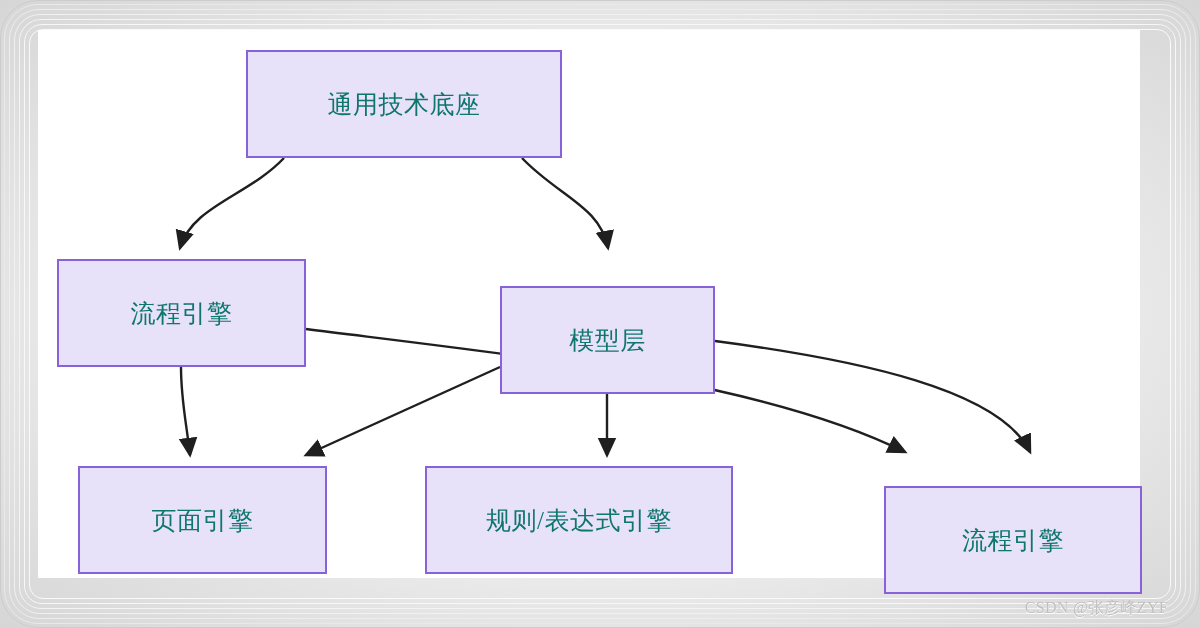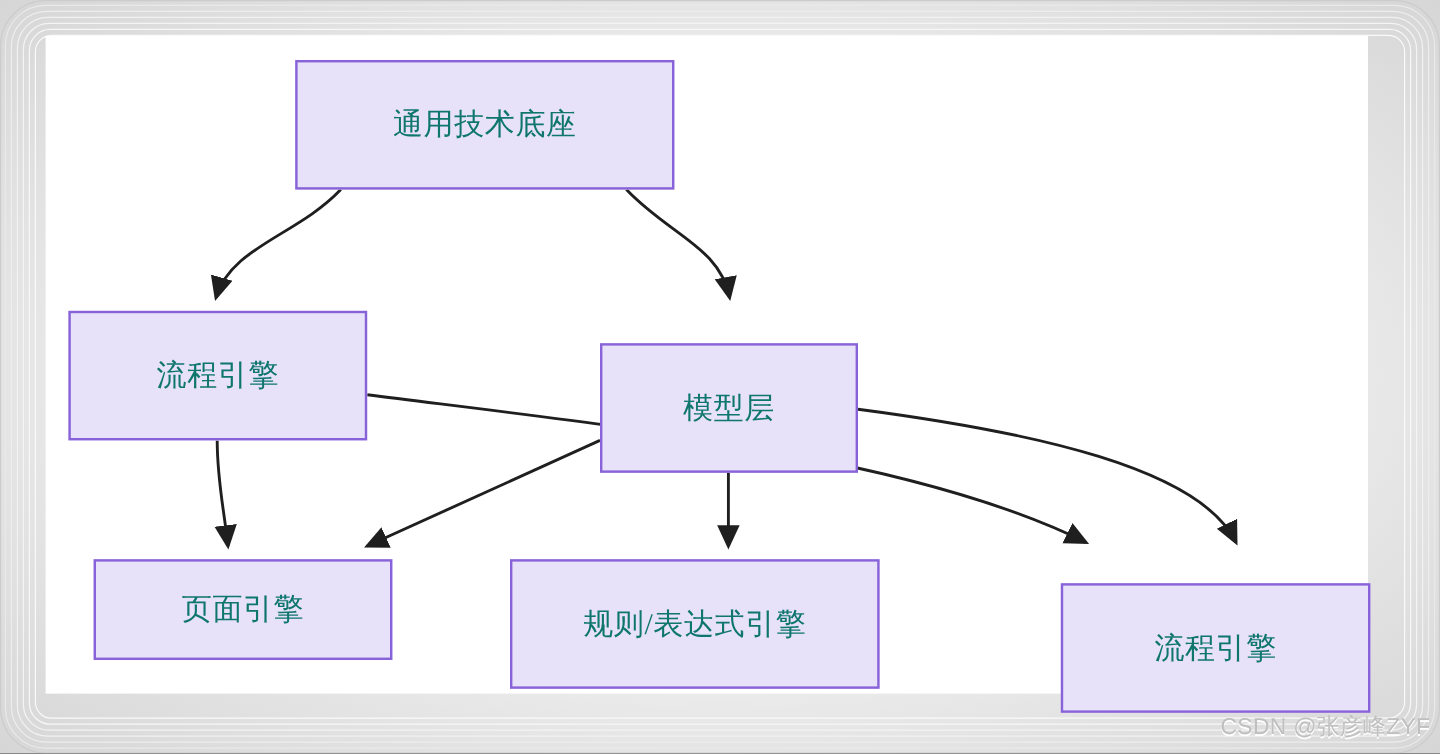--- a/index.html
+++ b/index.html
@@ -69,31 +69,31 @@
     color: #0f766e;
     letter-spacing: 0.5px;
     white-space: nowrap;
     line-height: 1;
   }
 
   
   #node-platform   { left: 246px; top: 50px;  width: 316px; height: 108px; }
   #node-plugin     { left: 57px;  top: 259px; width: 249px; height: 108px; }
   #node-model      { left: 500px; top: 259px; width: 215px; height: 108px; margin-top: 27px; }
-  #node-page       { left: 78px;  top: 466px; width: 249px; height: 84px; }
+  #node-page       { left: 78px;  top: 466px; width: 249px; height: 108px; }
   #node-rule       { left: 425px; top: 466px; width: 308px; height: 108px; }
   #node-flow       { left: 884px; top: 466px; width: 258px; height: 108px; margin-top: 20px; }
 
   
   #watermark {
     position: absolute;
-    right: 8px;
+    right: 32px;
     bottom: 9px;
-    font-family: Liberation Sans, sans-serif;
-    font-size: 19px;
+    font-family: Liberation Serif, serif;
+    font-size: 16px;
     color: #bfbfbf;
     text-shadow: 0 1px 0 #ffffff;
     white-space: nowrap;
     letter-spacing: 0.3px;
   }
 </style>
 </head>
 <body>
 
 <div id="screen">

